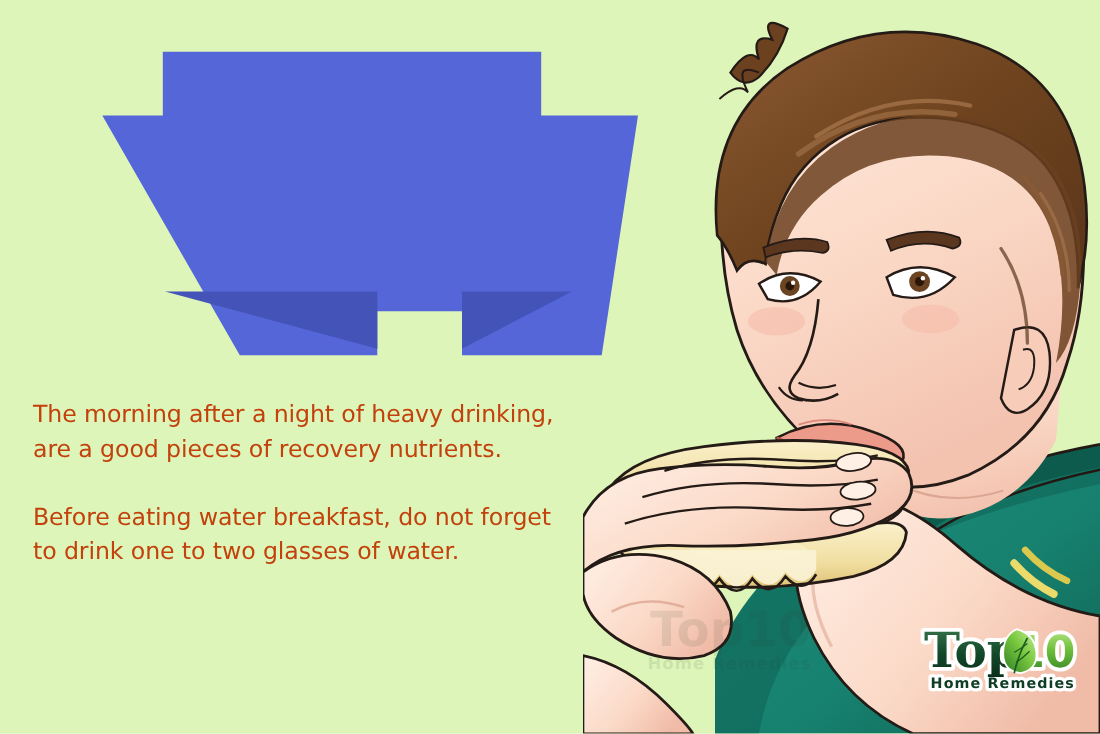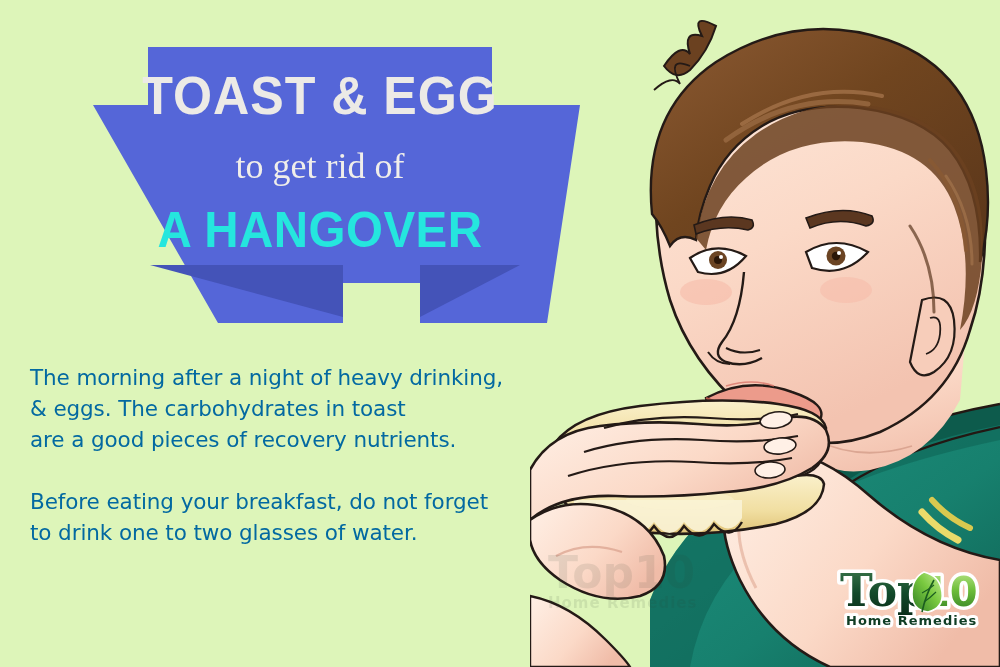--- a/index.html
+++ b/index.html
@@ -88,39 +88,39 @@
     line-height: 1;
     white-space: nowrap;
   }
 
   
   .body-copy {
     position: absolute;
     left: 30px;
     top: 362px;
     width: 510px;
-    color: #0369a1;
+    color: #c2410c;
     font-family: "DejaVu Sans", "Liberation Sans", sans-serif;
     font-size: 21.5px;
     line-height: 31px;
     font-weight: 400;
     letter-spacing: -0.1px;
   }
   .para { margin: 0; }
   .para + .para { margin-top: 31px; }
   .para .ln { display: block; }
 
   
   .watermark {
     position: absolute;
     left: 548px;
     top: 552px;
     width: 190px;
     opacity: 0.10;
-    text-align: left;
+    text-align: right;
     pointer-events: none;
   }
   .wm-top {
     font-family: "DejaVu Sans", sans-serif;
     font-weight: 700;
     font-size: 44px;
     color: #2b4030;
     line-height: 0.95;
   }
   .wm-bot {
@@ -305,34 +305,28 @@
   <div class="banner-wrap">
     <svg viewBox="0 0 520 305" preserveAspectRatio="none">
 
       <path d="M88 27 L432 27 L432 85 L520 85 L487 303 L360 303 L360 263 L283 263 L283 303 L158 303 L33 85 L88 85 Z" fill="#5566D8"></path>
 
       <path d="M90 245 L283 245 L283 297 Z" fill="#4453B8"></path>
       <path d="M460 245 L360 245 L360 297 Z" fill="#4453B8"></path>
     </svg>
   </div>
 
-  <div class="banner-text">
-    <div class="title-main">TOAST &amp; EGG</div>
-    <div class="title-sub">to get rid of</div>
-    <div class="title-accent">A HANGOVER</div>
-  </div>
 
   <div class="body-copy">
     <p class="para">
       <span class="ln">The morning after a night of heavy drinking,</span>
-      <span class="ln">&amp; eggs. The carbohydrates in toast</span>
       <span class="ln">are a good pieces of recovery nutrients.</span>
     </p>
     <p class="para">
-      <span class="ln">Before eating your breakfast, do not forget</span>
+      <span class="ln">Before eating water breakfast, do not forget</span>
       <span class="ln">to drink one to two glasses of water.</span>
     </p>
   </div>
 
   <div class="watermark">
     <div class="wm-top">Top10</div>
     <div class="wm-bot">Home Remedies</div>
   </div>
 
   <div class="logo">

